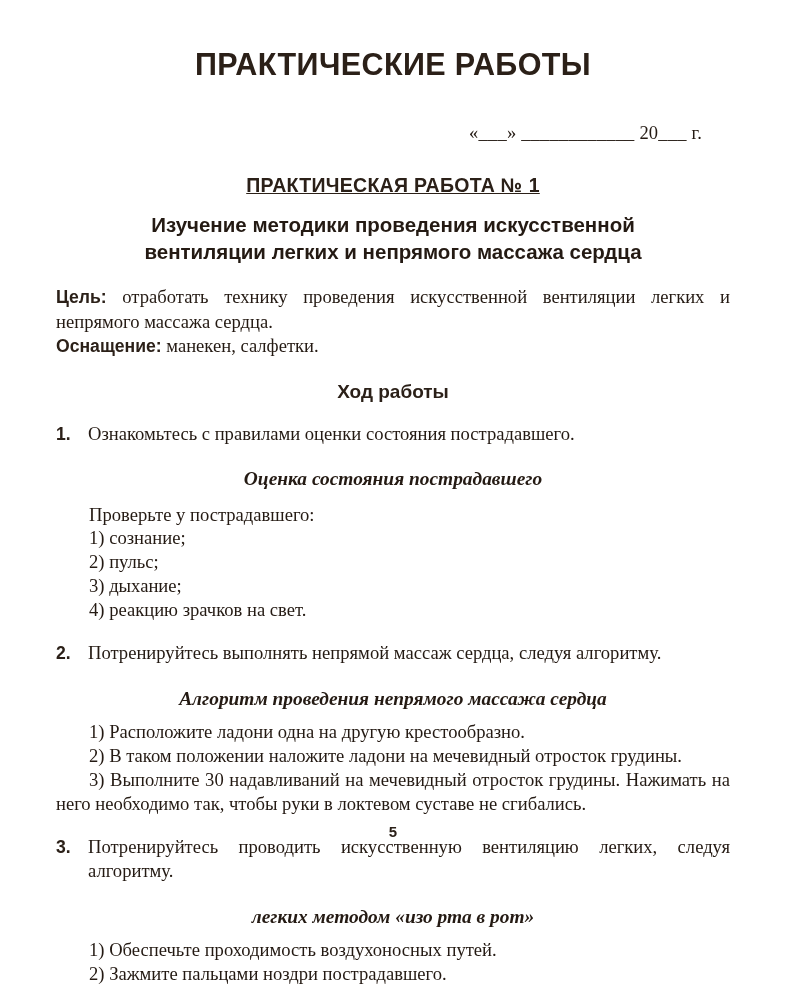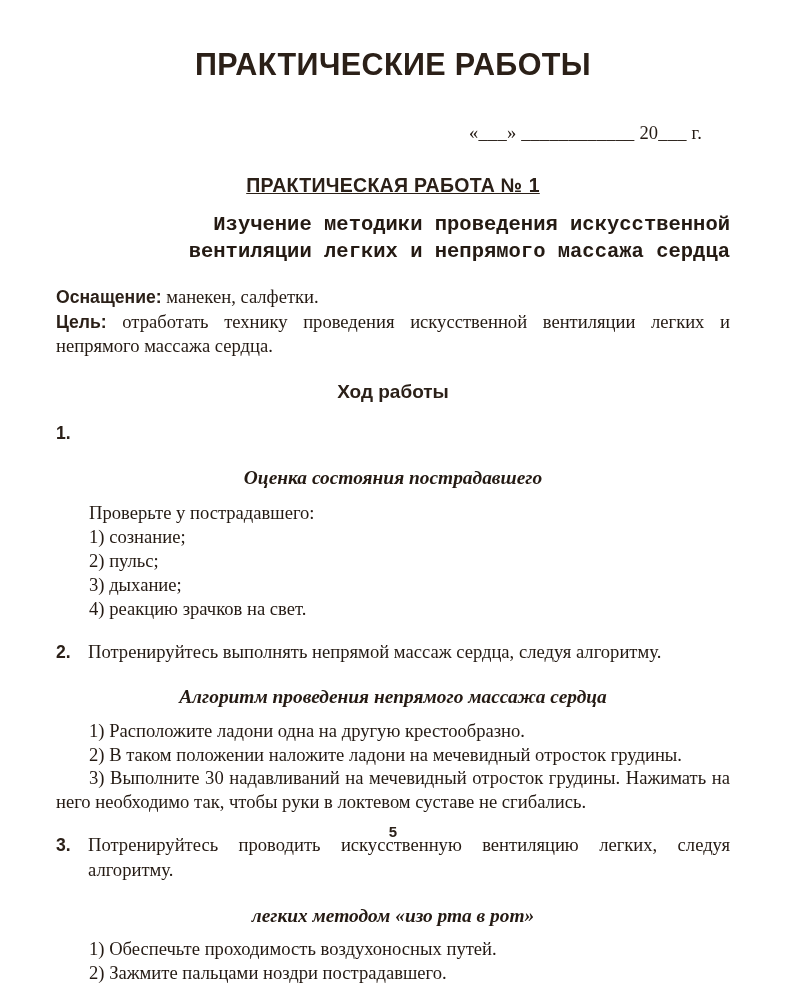--- a/index.html
+++ b/index.html
@@ -51,24 +51,24 @@
     font-weight: bold;
     font-size: 19.5px;
     text-align: center;
     margin: 0;
     padding-top: 30px;
     letter-spacing: 0.3px;
     color: #2b2018;
     text-decoration: underline;
   }
   .work-subtitle {
-    font-family: Liberation Mono, monospace;
+    font-family: Liberation Sans, sans-serif;
     font-weight: bold;
     font-size: 20.5px;
-    text-align: right;
+    text-align: center;
     margin: 0;
     padding-top: 14px;
     line-height: 1.33;
     color: #241a13;
   }
   
   .meta-block {
     padding-top: 20px;
     font-size: 18.6px;
     line-height: 1.32;
@@ -175,28 +175,29 @@
   <p class="date-line">«___» ____________ 20___ г.</p>
 
   <h2 class="work-number">ПРАКТИЧЕСКАЯ РАБОТА № 1</h2>
 
   <div class="work-subtitle">
     <div>Изучение методики проведения искусственной</div>
     <div>вентиляции легких и непрямого массажа сердца</div>
   </div>
 
   <div class="meta-block">
+    <p class="meta-line"><span class="meta-label">Цель:</span><span> отработать технику проведения искусственной вентиляции легких и непрямого массажа сердца.</span></p>
     <p class="meta-line"><span class="meta-label">Оснащение:</span><span> манекен, салфетки.</span></p>
-    <p class="meta-line"><span class="meta-label">Цель:</span><span> отработать технику проведения искусственной вентиляции легких и непрямого массажа сердца.</span></p>
   </div>
 
   <h3 class="section-heading">Ход работы</h3>
 
   <div class="step">
     <span class="step-num">1.</span>
+    <span class="step-text">Ознакомьтесь с правилами оценки состояния пострадавшего.</span>
   </div>
 
   <h4 class="algo-title">Оценка состояния пострадавшего</h4>
 
   <div class="list-block">
     <p class="lead-line">Проверьте у пострадавшего:</p>
     <p class="list-item">1) сознание;</p>
     <p class="list-item">2) пульс;</p>
     <p class="list-item">3) дыхание;</p>
     <p class="list-item">4) реакцию зрачков на свет.</p>

